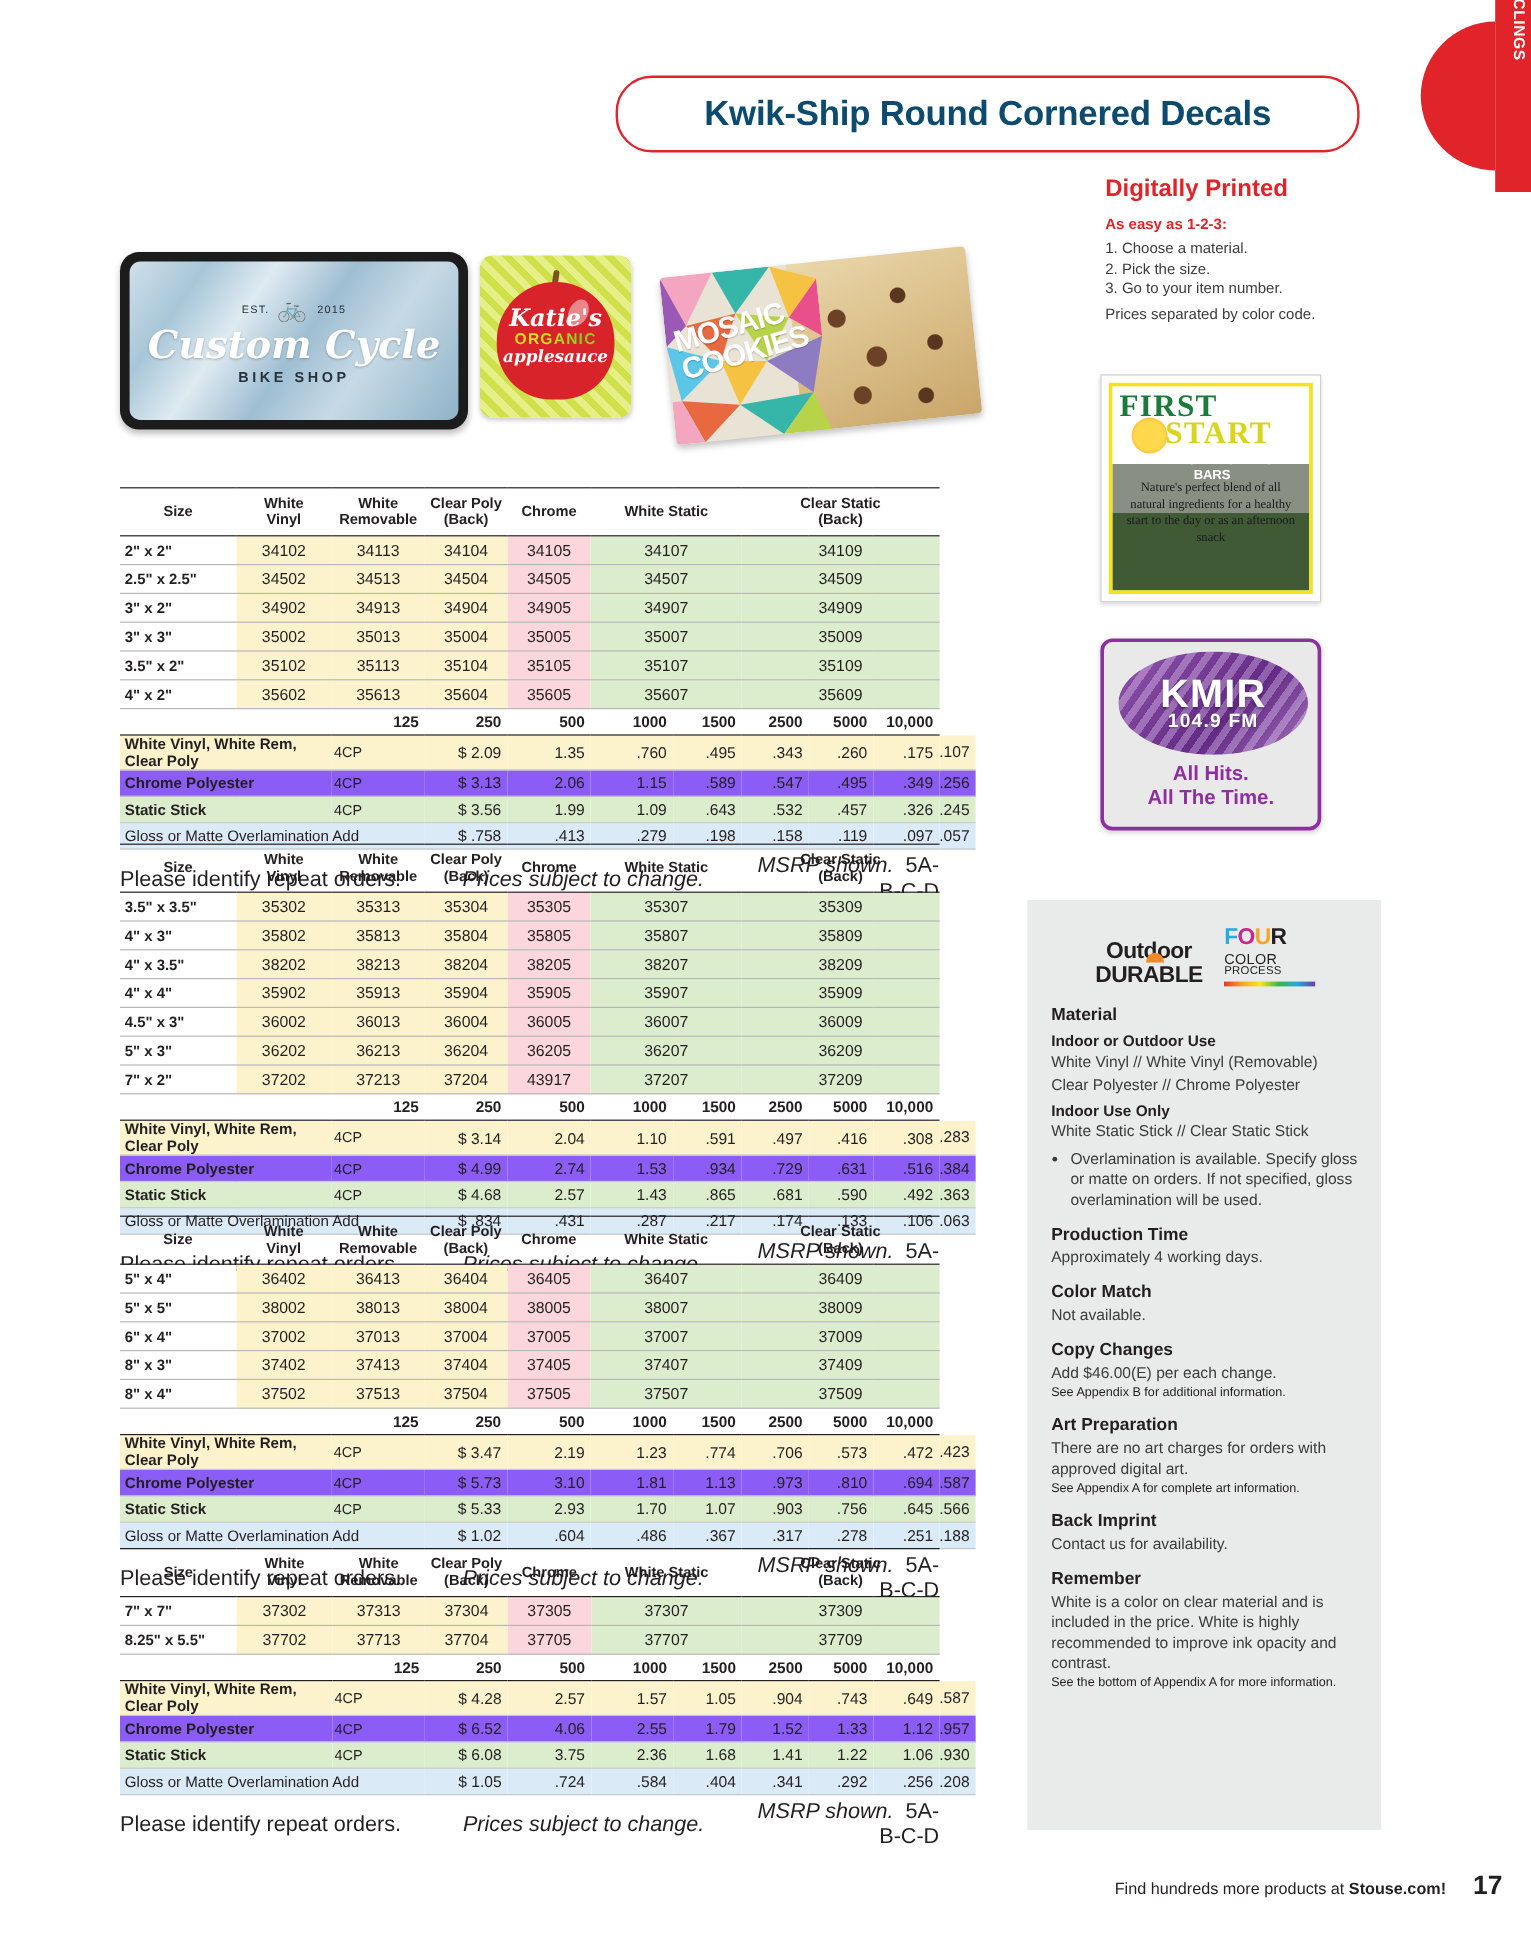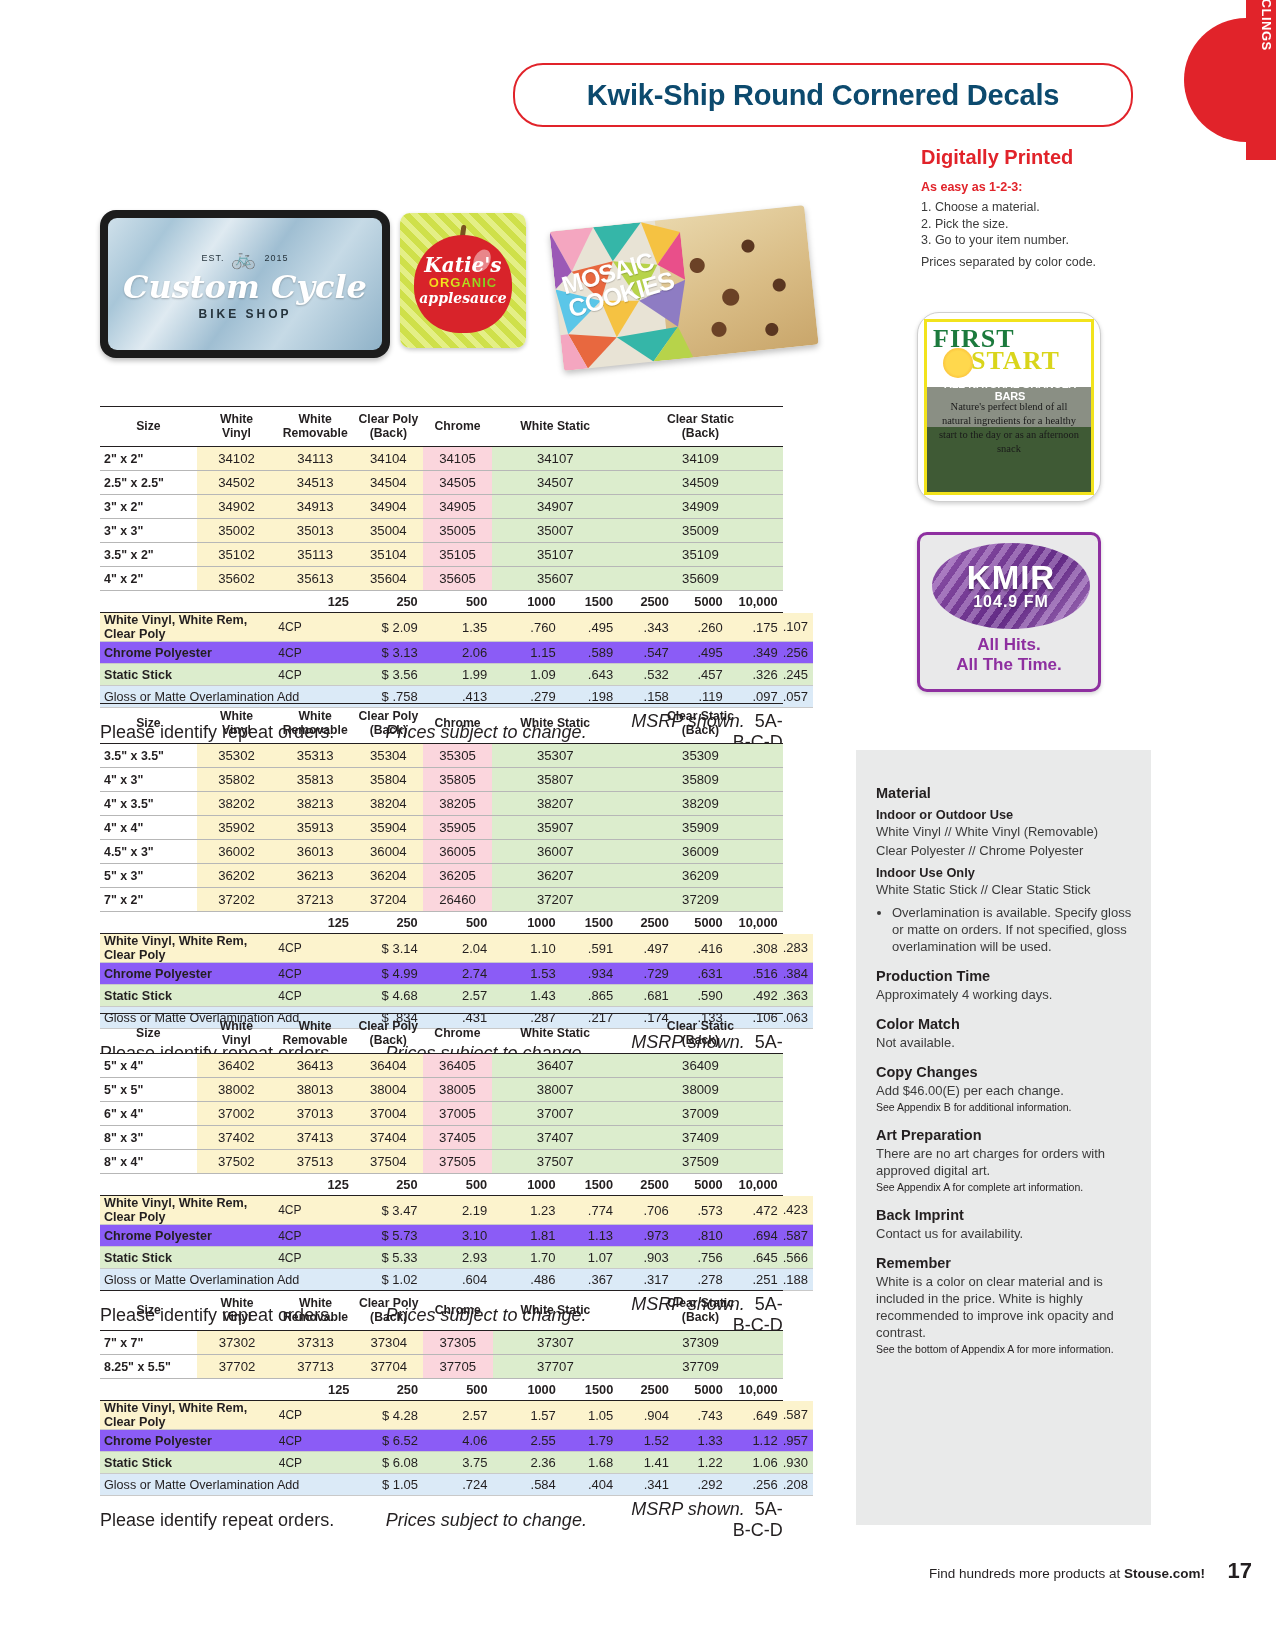--- a/index.html
+++ b/index.html
@@ -116,21 +116,21 @@
   }
   .mos-word{
     position:absolute;left:8px;top:30px;width:150px;
     transform:rotate(-10deg);
     font-weight:bold;font-size:25px;line-height:24px;letter-spacing:-1px;
     color:#fff;text-shadow:0 1px 1px rgba(0,0,0,.2);
   }
   
   #card-first{
     position:absolute;left:917px;top:312px;width:184px;height:190px;
-    background:#fff;border:1px solid #cfcfcf;border-radius:22px;padding:6px;
+    background:#fff;border:1px solid #cfcfcf;border-radius:0;padding:6px;
     box-sizing:border-box;box-shadow:0 2px 4px rgba(0,0,0,.18);
   }
   #card-first .frame{
     width:100%;height:100%;box-sizing:border-box;border:3px solid #f2e31c;
     background:linear-gradient(#ffffff 0 38%,#8a8f84 38% 62%,#3f5a35 62% 100%);
     position:relative;overflow:hidden;
   }
   .fs-first{position:absolute;left:6px;top:4px;font-family:"Liberation Serif",serif;
     font-weight:bold;font-size:26px;line-height:26px;color:#1c7a3d;letter-spacing:1px;}
   .fs-start{position:absolute;left:44px;top:26px;font-family:"Liberation Serif",serif;
@@ -538,21 +538,21 @@
           <td class="c-yellow">36204</td>
           <td class="c-pink">36205</td>
           <td class="c-green" colspan="2">36207</td>
           <td class="c-green" colspan="3">36209</td>
         </tr>
         <tr class="item-row">
           <td class="sz">7" x 2"</td>
           <td class="c-yellow">37202</td>
           <td class="c-yellow">37213</td>
           <td class="c-yellow">37204</td>
-          <td class="c-pink">26460</td>
+          <td class="c-pink">43917</td>
           <td class="c-green" colspan="2">37207</td>
           <td class="c-green" colspan="3">37209</td>
         </tr>
         <tr class="qty-row">
           <td></td>
           <td></td>
           <td>125</td>
           <td>250</td>
           <td>500</td>
           <td>1000</td>
@@ -852,20 +852,34 @@
         <tr class="foot-row">
           <td class="foot-left" colspan="3">Please identify repeat orders.</td>
           <td class="foot-mid" colspan="4">Prices subject to change.</td>
           <td class="foot-right" colspan="3"><span class="ital">MSRP shown.</span>&nbsp; 5A-B-C-D</td>
         </tr>
       </tbody>
     </table>
   </div>
 
 <div id="info">
+  <div id="logos">
+    <div class="od">
+      <div class="o1">
+        <span>Outdoor</span><span class="sun"></span>
+      </div>
+      <div class="o2">DURABLE</div>
+    </div>
+    <div class="fcp">
+      <div class="f1"><span>F</span><span>O</span><span>U</span><span>R</span></div>
+      <div class="f2">COLOR</div>
+      <div class="f3">PROCESS</div>
+      <div class="bar"></div>
+    </div>
+  </div>
   <div id="info-sections">
       <div class="blk">
         <h3>Material</h3>
         <h4>Indoor or Outdoor Use</h4>
         <p>White Vinyl   //   White Vinyl (Removable)</p>
         <p>Clear Polyester   //   Chrome Polyester</p>
         <h4>Indoor Use Only</h4>
         <p>White Static Stick   //   Clear Static Stick</p>
         <ul>
           <li>Overlamination is available. Specify gloss or matte on orders. If not specified, gloss overlamination will be used.</li>

